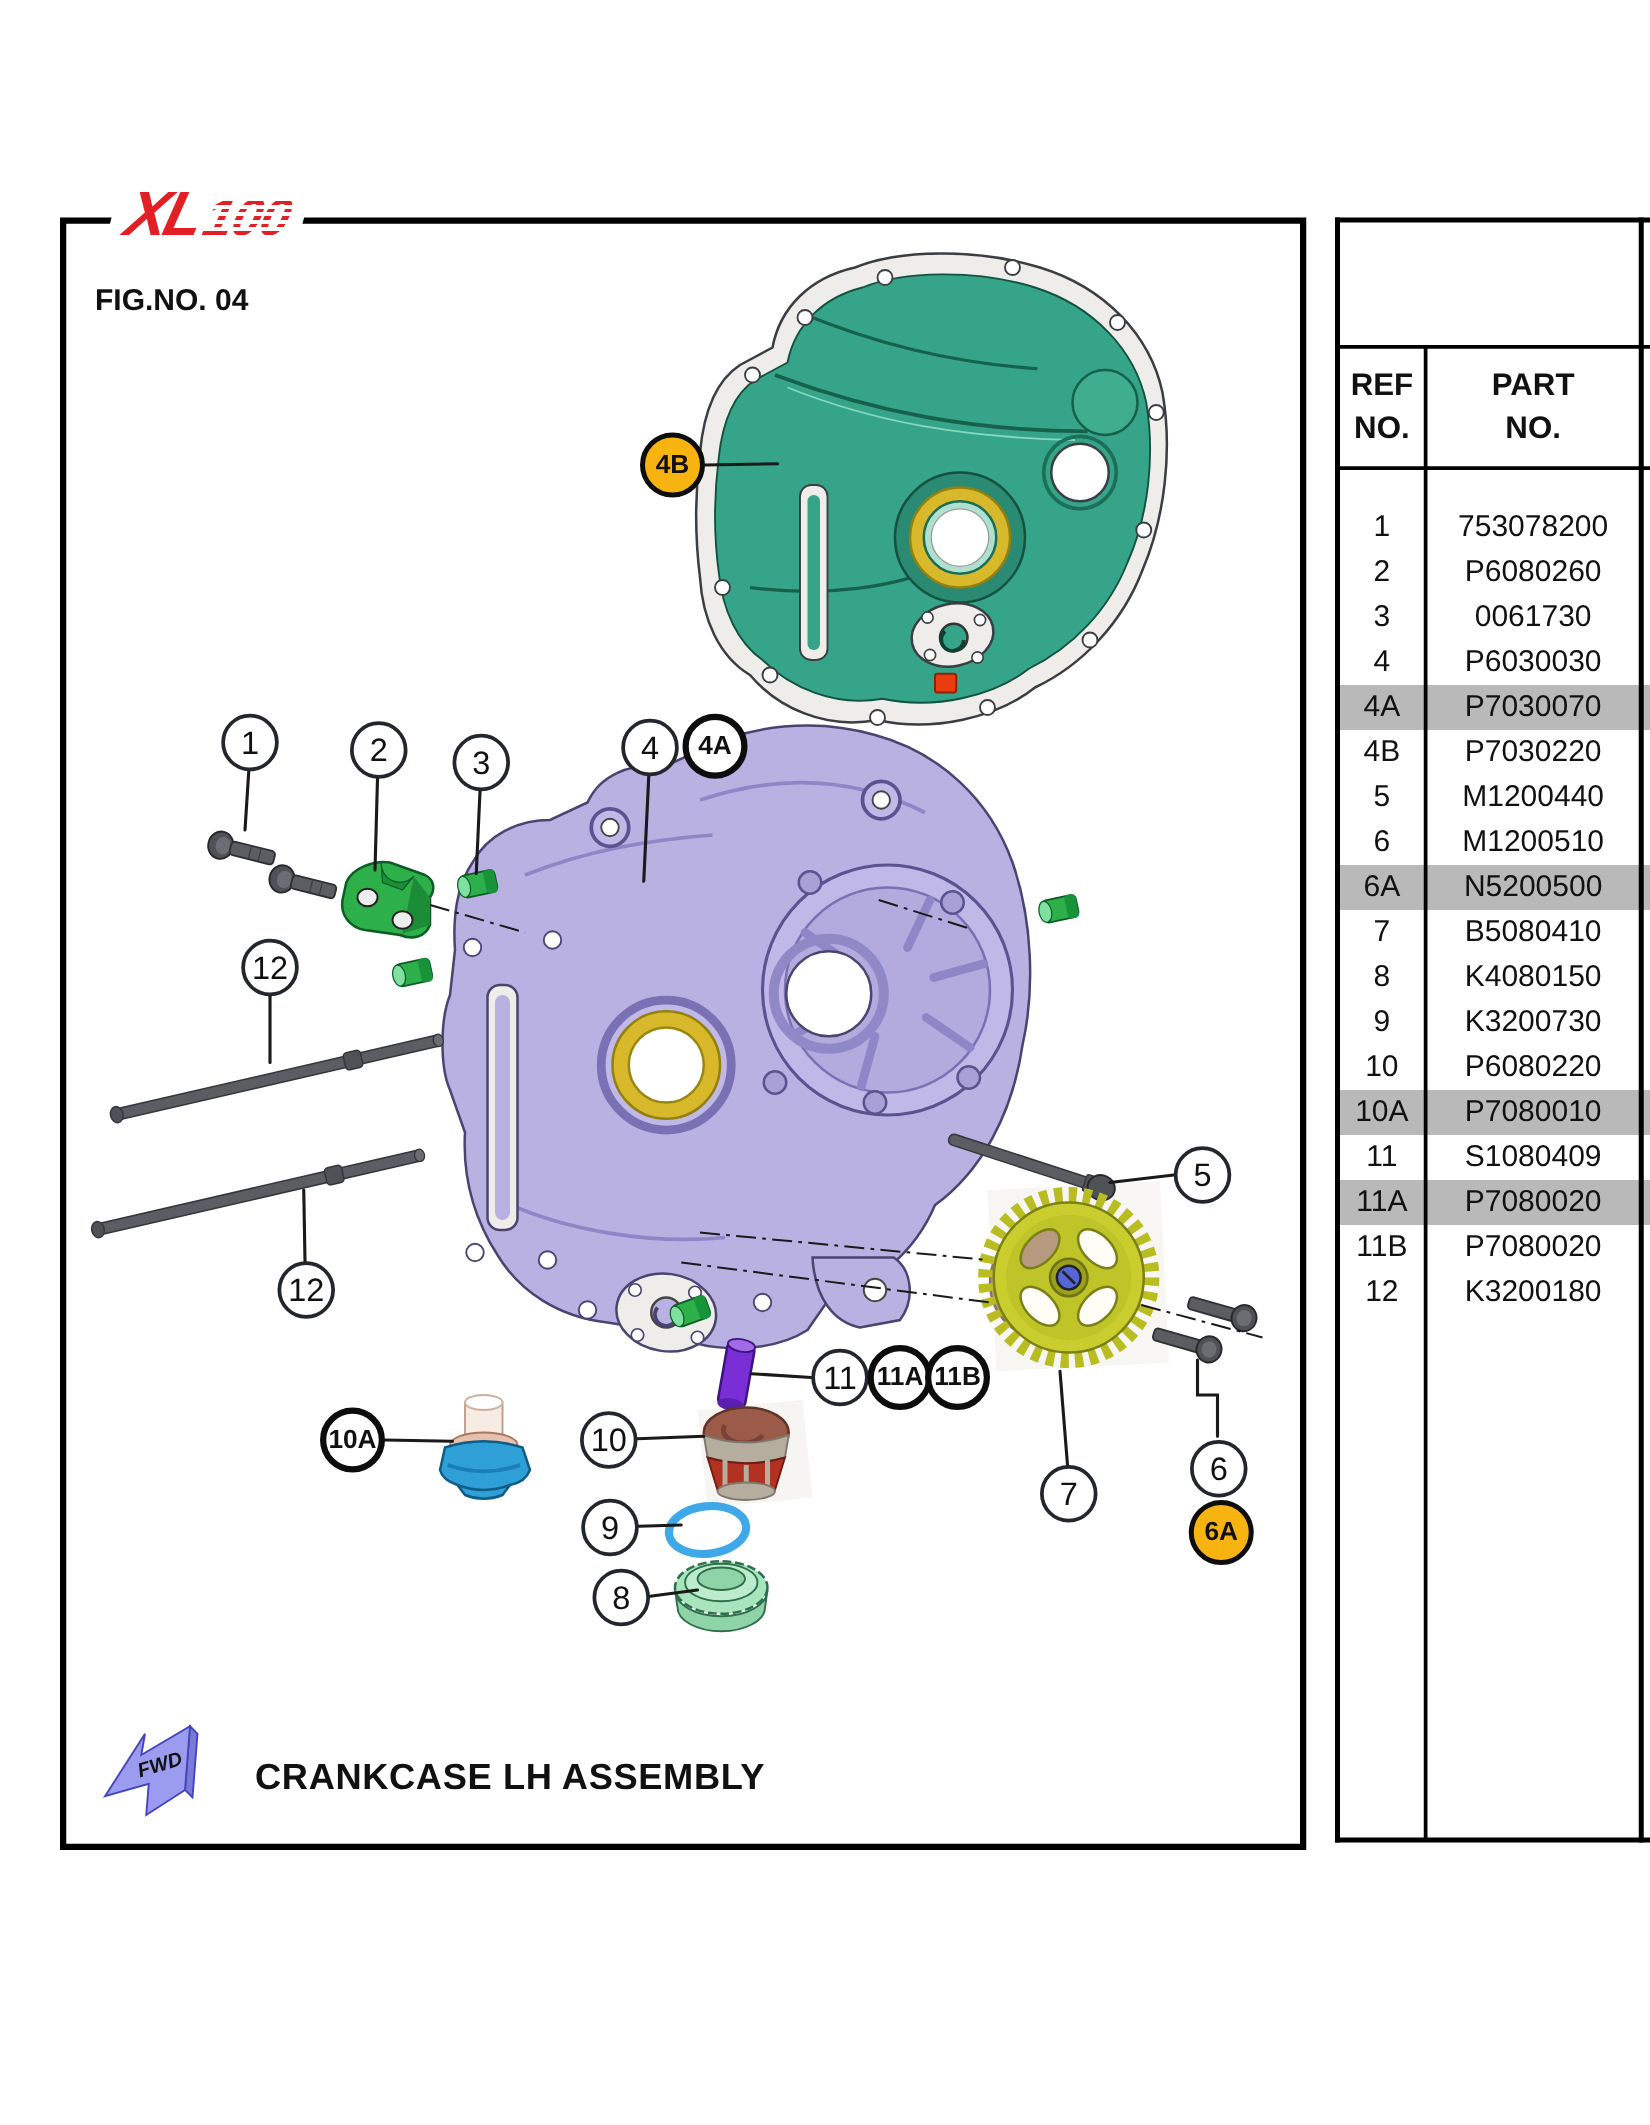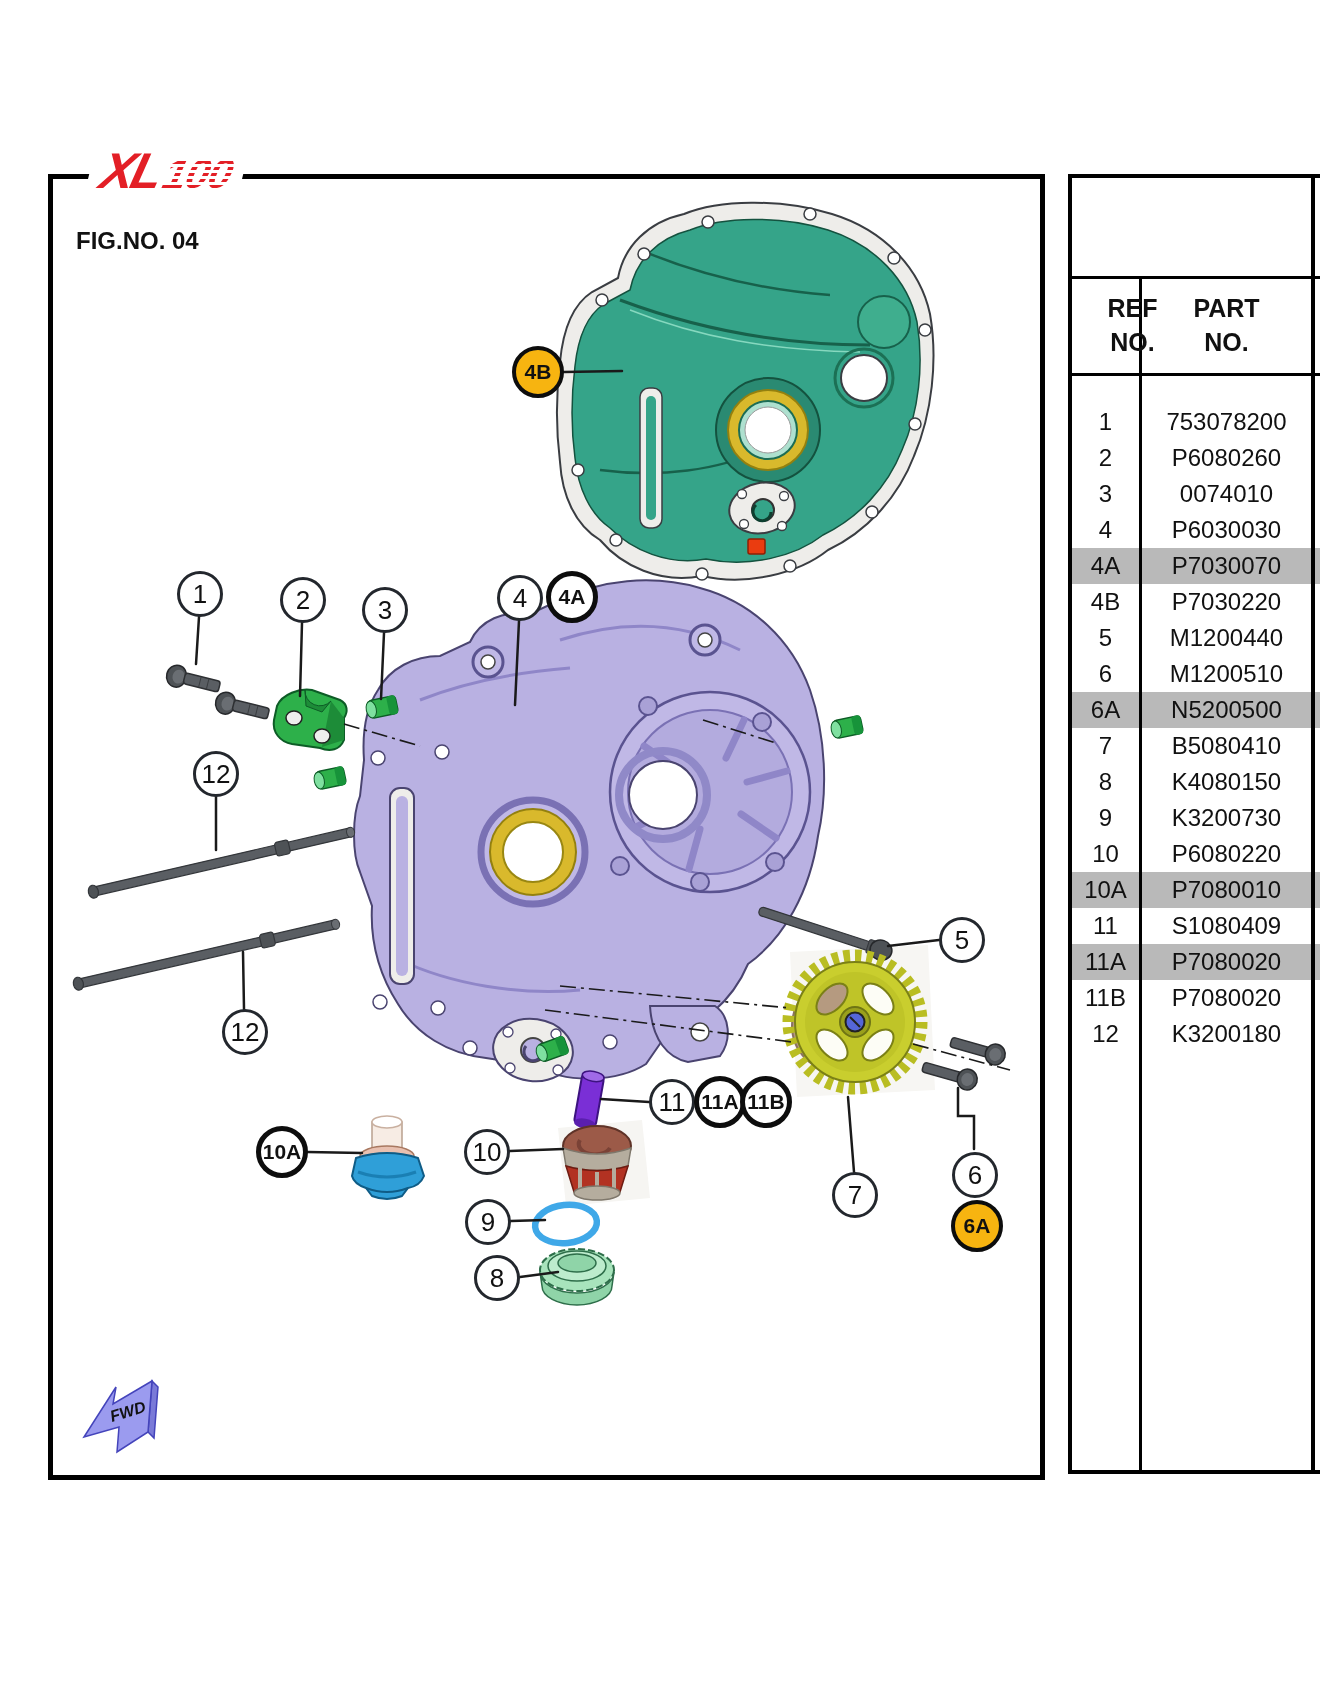--- a/index.html
+++ b/index.html
@@ -276,20 +276,21 @@
       <polygon points="152,1381 158,1387 154,1438 148,1432" fill="#7a7ad8" stroke="#4444bb" stroke-width="1.5"></polygon>
       <polygon points="84,1437 116,1387 113,1404 152,1381 148,1432 117,1452 119,1427" fill="#9b9bef" stroke="#4444bb" stroke-width="1.5"></polygon>
       <text x="112" y="1422" transform="rotate(-17 112 1422)" font-size="16" font-style="italic" font-weight="bold" fill="#111">FWD</text>
     </g>
   </svg>
 
   <div class="logo">
     <span class="logo-xl">XL</span><span class="logo-100">100</span>
   </div>
   <div class="fig-no">FIG.NO. 04</div>
+  <div class="title">CRANKCASE LH ASSEMBLY</div>
 
   <div class="co thin" style="left:177px;top:571px;">1</div>
   <div class="co thin" style="left:280px;top:577px;">2</div>
   <div class="co thin" style="left:362px;top:587px;">3</div>
   <div class="co thin" style="left:497px;top:575px;">4</div>
   <div class="co bold" style="left:546px;top:571px;">4A</div>
   <div class="co orange" style="left:512px;top:346px;">4B</div>
   <div class="co thin" style="left:193px;top:751px;">12</div>
   <div class="co thin" style="left:222px;top:1009px;">12</div>
   <div class="co thin" style="left:939px;top:917px;">5</div>
@@ -313,21 +314,21 @@
           <span class="tc-part">753078200</span>
         </div>
       <div class="trow">
           <span class="tc-ref">2</span>
           <span class="tc-gap"></span>
           <span class="tc-part">P6080260</span>
         </div>
       <div class="trow">
           <span class="tc-ref">3</span>
           <span class="tc-gap"></span>
-          <span class="tc-part">0074010</span>
+          <span class="tc-part">0061730</span>
         </div>
       <div class="trow">
           <span class="tc-ref">4</span>
           <span class="tc-gap"></span>
           <span class="tc-part">P6030030</span>
         </div>
       <div class="trow hl">
           <span class="tc-ref">4A</span>
           <span class="tc-gap"></span>
           <span class="tc-part">P7030070</span>
@@ -400,21 +401,21 @@
     </div>
 
     <div class="tline" style="left:1068px;top:174px;width:252px;height:4px;"></div>
     <div class="tline" style="left:1068px;top:276px;width:252px;height:3px;"></div>
     <div class="tline" style="left:1068px;top:373px;width:252px;height:3px;"></div>
     <div class="tline" style="left:1068px;top:1470px;width:252px;height:4px;"></div>
     <div class="tline" style="left:1068px;top:174px;width:4px;height:1300px;"></div>
     <div class="tline" style="left:1139px;top:276px;width:3px;height:1197px;"></div>
     <div class="tline" style="left:1311px;top:174px;width:4px;height:1300px;"></div>
 
-    <div class="t-ref-h" style="left:1072px;top:279px;width:67px;height:94px;margin-left:27px;">
+    <div class="t-ref-h" style="left:1072px;top:279px;width:67px;height:94px;">
       <span>REF</span>
       <span>NO.</span>
     </div>
     <div class="t-part-h" style="left:1142px;top:279px;width:169px;height:94px;">
       <span>PART</span>
       <span>NO.</span>
     </div>
   </div>
 
 </div>

